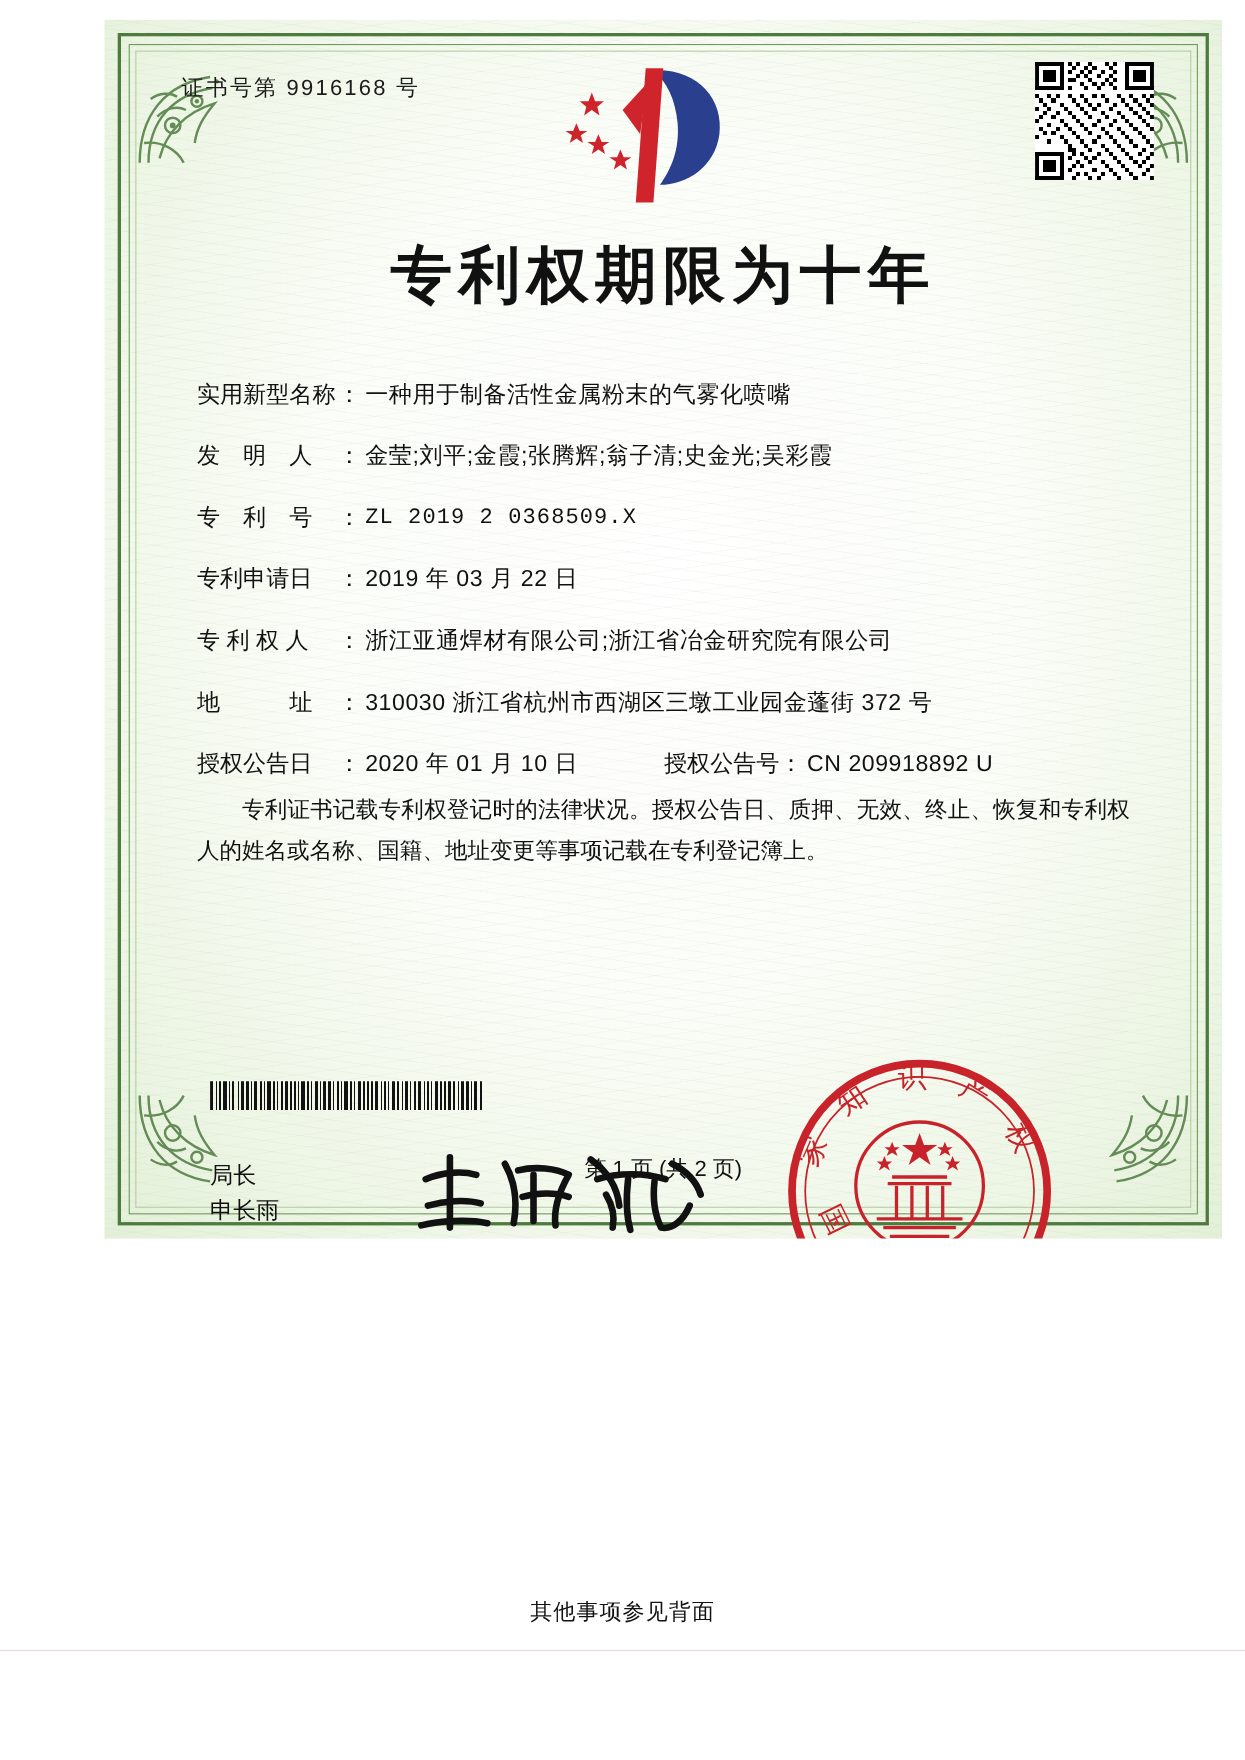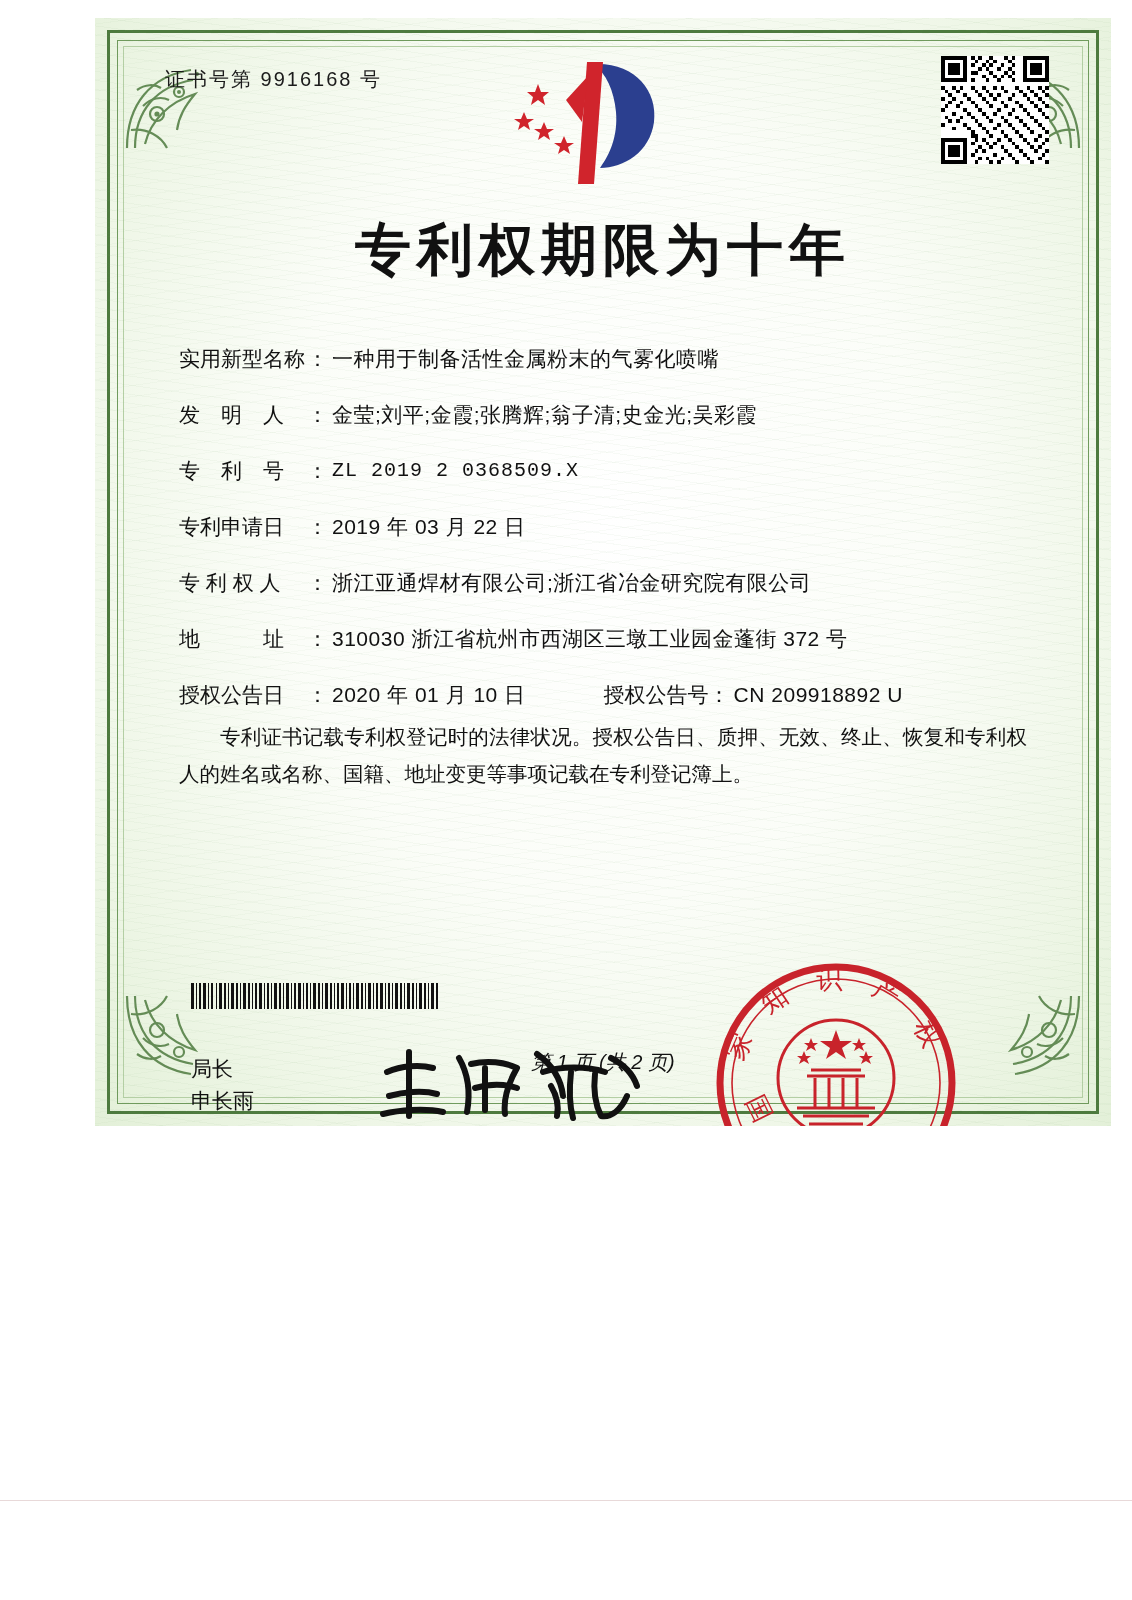--- a/index.html
+++ b/index.html
@@ -198,21 +198,20 @@
   }
 
   .pagenum {
     position: absolute;
     left: 0; right: 0;
     bottom: 50px;
     text-align: center;
     font-size: 20px;
     color: #111;
     font-family: "Liberation Sans", "DejaVu Sans", sans-serif;
-    font-style: italic;
   }
 
   .footnote {
     position: absolute;
     left: 0; right: 0;
     top: 1452px;
     text-align: center;
     font-size: 20px;
     color: #111;
     font-family: "Liberation Sans", "DejaVu Sans", sans-serif;
@@ -695,15 +694,16 @@
         </svg>
       </div>
 
       <div class="seal-date">2020 年 01 月 10 日</div>
 
       <div class="pagenum">第 1 页 (共 2 页)</div>
 
     </div>
   </div>
 
+  <div class="footnote">其他事项参见背面</div>
   <div class="hairline"></div>
 
 </div>
 
 </body></html>

